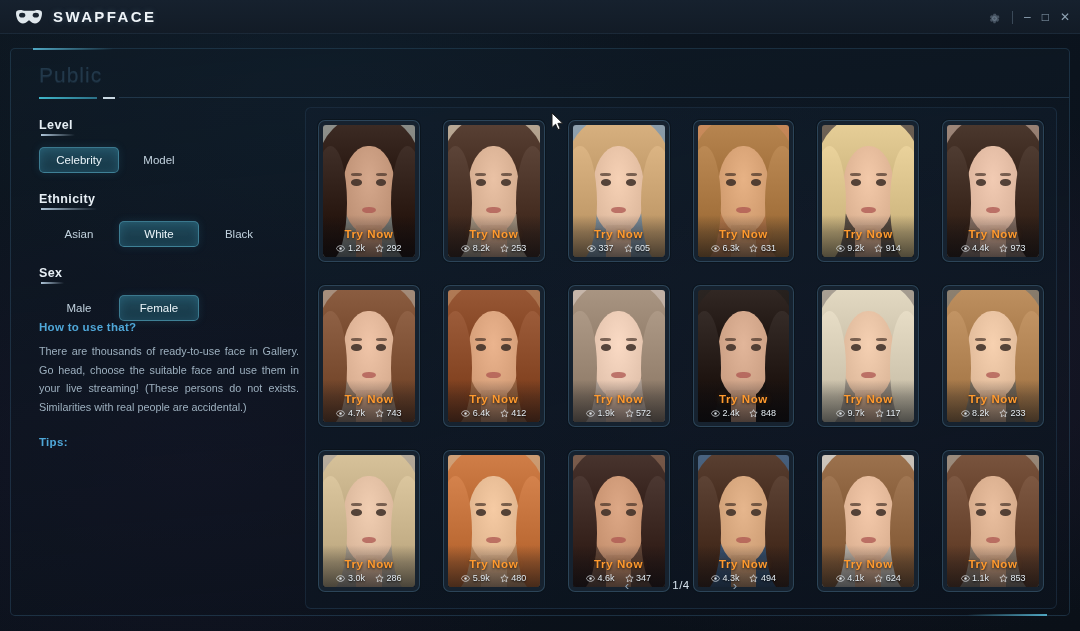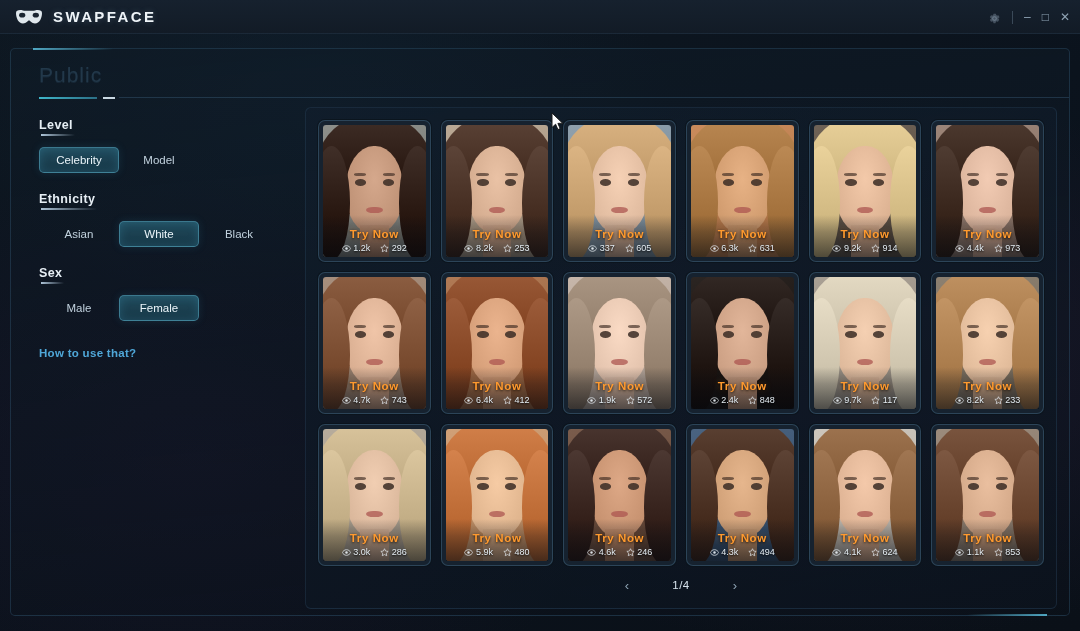--- a/index.html
+++ b/index.html
@@ -107,41 +107,41 @@
     border-radius: 5px; border: 1px solid transparent; white-space: nowrap;
   }
   .chip.w1 { width: 76px; }
   .chip.active {
     background: linear-gradient(180deg, rgba(34,78,96,0.95), rgba(24,56,72,0.95));
     border: 1px solid rgba(90,175,200,0.55);
     color: #eaf4f9;
     box-shadow: 0 0 10px rgba(60,150,185,0.28) inset, 0 0 8px rgba(50,140,180,0.18);
   }
 
-  .help-block { margin-top: 26px; padding-left: 12px; padding-right: 6px; width: 278px; }
+  .help-block { padding-left: 12px; padding-right: 6px; width: 278px; }
   .help-head {
     font-size: 11.5px; font-weight: bold; color: #4fa7d8; letter-spacing: .3px;
     margin-bottom: 9px;
   }
   .help-body {
     font-size: 10.8px; line-height: 1.72; color: #9db0bf; text-align: justify;
   }
   .help-block.tips { margin-top: 20px; }
 
   
   .gallery {
     position: absolute; left: 294px; top: 58px; width: 752px; height: 502px;
     border-radius: 6px;
     background: linear-gradient(165deg, rgba(17,30,44,0.72) 0%, rgba(12,20,31,0.62) 100%);
     border: 1px solid rgba(65,105,140,0.22);
     padding: 10px 8px 0 8px;
   }
   .grid {
     display: grid; grid-template-columns: repeat(6, 1fr);
-    gap: 10px; padding: 2px 4px;
+    gap: 23px; padding: 2px 4px;
   }
   .card {
     position: relative; height: 142px; border-radius: 7px;
     background: #16222f;
     border: 1px solid rgba(95,150,185,0.30);
     overflow: hidden; cursor: pointer;
     box-shadow: 0 0 0 1px rgba(10,18,26,0.7);
   }
   .card-photo { position: absolute; inset: 4px; border-radius: 3px; overflow: hidden; }
   .photo-bg { position: absolute; inset: 0; }
@@ -255,23 +255,25 @@
       <div class="filter-group">
         <div class="filter-label">Sex</div>
         <div class="chips">
           <div class="chip w1">Male</div>
           <div class="chip w1 active">Female</div>
         </div>
       </div>
 
       <div class="help-block">
         <div class="help-head">How to use that?</div>
+        <div class="help-body">There are thousands of ready-to-use face in Gallery. Go head, choose the suitable face and use them in your live streaming! (These persons do not exists. Similarities with real people are accidental.)</div>
       </div>
 
       <div class="help-block tips">
+        <div class="help-head">Tips:</div>
       </div>
     </div>
 
     <div class="gallery">
       <div class="grid" id="card-grid">
           <div class="card">
             <div class="card-photo">
               <div class="photo-bg" style="background: linear-gradient(165deg, rgb(141, 143, 138) 0%, rgb(113, 115, 110) 100%);"></div>
               <div class="face">
                 <div class="hair" style="background: linear-gradient(rgb(64, 47, 40), rgb(24, 7, 0));"></div>
@@ -783,21 +785,21 @@
                   <svg width="9" height="9" viewBox="0 0 16 16">
                     <path d="M8 3C4.4 3 1.6 5.6 0.7 8c0.9 2.4 3.7 5 7.3 5s6.4-2.6 7.3-5C14.4 5.6 11.6 3 8 3z" fill="none" stroke="#e9f0f5" stroke-width="1.4"></path>
                     <circle cx="8" cy="8" r="2.2" fill="#e9f0f5"></circle>
                   </svg>
                   <span>4.6k</span>
                 </span>
                 <span class="stat">
                   <svg width="9" height="9" viewBox="0 0 16 16">
                     <path d="M8 1.3l2 4.1 4.5 0.6-3.3 3.2 0.8 4.5L8 11.6l-4 2.1 0.8-4.5L1.5 6l4.5-0.6z" fill="none" stroke="#e9f0f5" stroke-width="1.3" stroke-linejoin="round"></path>
                   </svg>
-                  <span>246</span>
+                  <span>347</span>
                 </span>
               </div>
             </div>
           </div>
           <div class="card">
             <div class="card-photo">
               <div class="photo-bg" style="background: linear-gradient(165deg, rgb(74, 99, 128) 0%, rgb(46, 71, 100) 100%);"></div>
               <div class="face">
                 <div class="hair" style="background: linear-gradient(rgb(93, 67, 53), rgb(53, 27, 13));"></div>
                 <div class="skin" style="background: radial-gradient(at 50% 38%, rgb(230, 182, 141), rgb(200, 152, 111));"></div>

